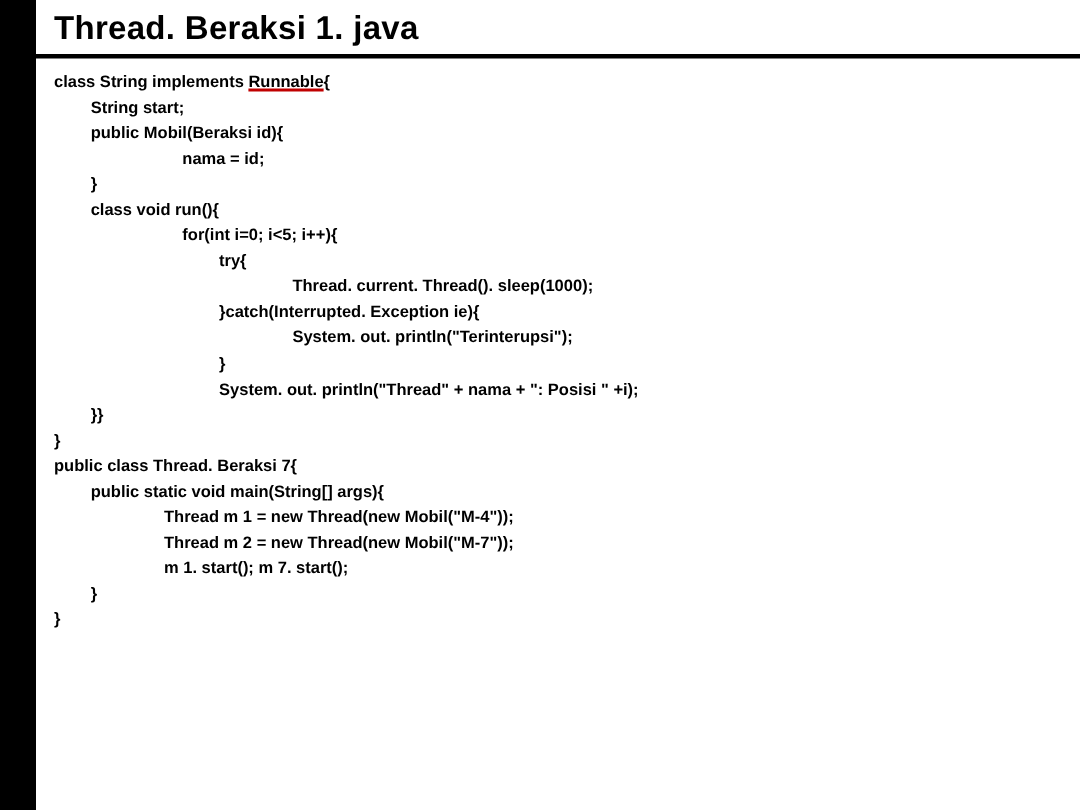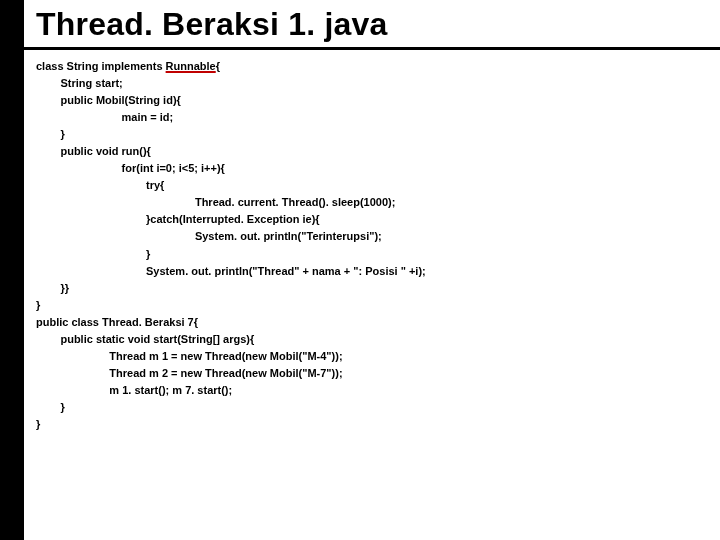--- a/index.html
+++ b/index.html
@@ -16,21 +16,21 @@
     top: 0;
     width: 696px;
     height: 540px;
     background: #fff;
   }
   .title-wrap {
     padding: 6px 12px 4px 12px;
     border-bottom: 3px solid #000;
   }
   .title {
-    font-size: 32px;
+    font-size: 22px;
     font-weight: 700;
     color: #000;
     letter-spacing: 0.2px;
   }
   .code {
     padding: 8px 12px 0 12px;
     font-family: "Segoe UI", Arial, sans-serif;
     font-size: 11px;
     font-weight: 700;
     color: #000;
@@ -47,33 +47,33 @@
 </style>
 </head>
 <body>
 
 <div class="slide">
   <div class="title-wrap">
     <div class="title">Thread. Beraksi 1. java</div>
   </div>
   <div class="code"><span>class String implements </span><span class="kw">Runnable</span><span>{</span>
 <span>        String start;</span>
-<span>        public Mobil(String id){</span>
-<span>                            main = id;</span>
+<span>        public Mobil(Beraksi id){</span>
+<span>                            nama = id;</span>
 <span>        }</span>
-<span>        public void run(){</span>
+<span>        class void run(){</span>
 <span>                            for(int i=0; i&lt;5; i++){</span>
 <span>                                    try{</span>
 <span>                                                    Thread. current. Thread(). sleep(1000);</span>
 <span>                                    }catch(Interrupted. Exception ie){</span>
 <span>                                                    System. out. println("Terinterupsi");</span>
 <span>                                    }</span>
 <span>                                    System. out. println("Thread" + nama + ": Posisi " +i);</span>
 <span>        }}</span>
 <span>}</span>
 <span>public class Thread. Beraksi 7{</span>
-<span>        public static void start(String[] args){</span>
+<span>        public static void main(String[] args){</span>
 <span>                        Thread m 1 = new Thread(new Mobil("M-4"));</span>
 <span>                        Thread m 2 = new Thread(new Mobil("M-7"));</span>
 <span>                        m 1. start(); m 7. start();</span>
 <span>        }</span>
 <span>}</span></div>
 </div>
 
 </body></html>

